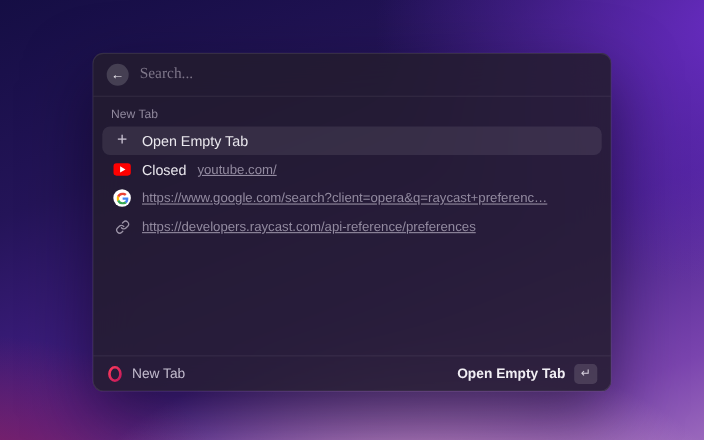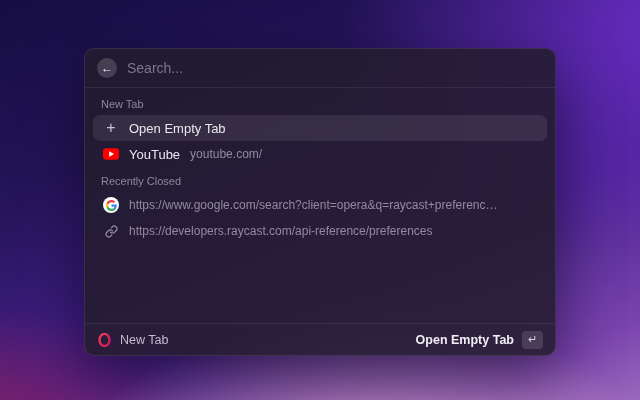--- a/index.html
+++ b/index.html
@@ -25,34 +25,34 @@
   }
   .hdr { height:38px; flex:0 0 38px; display:flex; align-items:center; gap:10px; padding:0 12px; }
   .back-btn {
     width:20px; height:20px; border-radius:50%;
     background:rgba(255,255,255,0.16);
     display:flex; align-items:center; justify-content:center;
     color:#f2f0f5; font-size:12px; line-height:1; cursor:pointer; flex:0 0 auto;
   }
   .search {
     flex:1; background:transparent; border:none; outline:none;
-    color:#ece9f0; font-size:14px; font-family:Liberation Sans, sans-serif;
+    color:#ece9f0; font-size:14px; font-family:Liberation Serif, serif;
   }
   .search::placeholder { color:#7e7689; }
   .divider { height:1px; background:rgba(255,255,255,0.07); flex:0 0 1px; }
   .body { flex:1 1 auto; padding:2px 8px 0; display:flex; flex-direction:column; overflow:hidden; }
   .sec-label { font-size:11px; color:#8f879c; padding:8px 8px 5px; }
   .row {
     display:flex; align-items:center; gap:10px;
     height:26px; flex:0 0 26px; padding:0 10px; border-radius:7px; cursor:pointer;
   }
   .row.selected { background:rgba(255,255,255,0.085); }
   .row .ico { width:16px; height:16px; flex:0 0 16px; display:flex; align-items:center; justify-content:center; }
   .row .title { font-size:13px; font-weight:500; color:#eae8ee; white-space:nowrap; }
-  .row .url { font-size:12px; color:#938ba0; white-space:nowrap; overflow:hidden; flex:1 1 auto; min-width:0; }
+  .row .url { font-size:12px; color:#938ba0; white-space:nowrap; overflow:hidden; flex:1 1 auto; min-width:0;text-decoration:underline; }
   .plus { font-size:16px; font-weight:300; color:#c9c3d2; line-height:1; margin-top:-1px; }
   .spacer { flex:1 1 auto; }
   .ftr { height:31px; flex:0 0 31px; display:flex; align-items:center; padding:0 12px; gap:8px; }
   .ftr-app { font-size:12.5px; color:#c2bbcd; }
   .ftr-right { margin-left:auto; display:flex; align-items:center; gap:8px; cursor:pointer; }
   .ftr-action { font-size:12.5px; font-weight:700; color:#f1eff4; }
   .keycap {
     min-width:21px; height:18px; padding:0 4px; border-radius:4px;
     background:rgba(255,255,255,0.13);
     display:flex; align-items:center; justify-content:center;
@@ -86,25 +86,24 @@
     </div>
 
 
     <div class="row">
       <span class="ico">
         <svg width="16" height="12" viewBox="0 0 24 17">
           <rect x="0" y="0" width="24" height="17" rx="4.5" fill="#FF0000"></rect>
           <polygon points="9.3,4.3 9.3,12.7 16.6,8.5" fill="#ffffff"></polygon>
         </svg>
       </span>
-      <span class="title">YouTube</span>
+      <span class="title">Closed</span>
       <span class="url">youtube.com/</span>
     </div>
 
-    <div class="sec-label">Recently Closed</div>
 
     <div class="row">
       <span class="ico">
         <span class="gfav">
           <svg width="11" height="11" viewBox="0 0 48 48">
             <path fill="#EA4335" d="M24 9.5c3.54 0 6.71 1.22 9.21 3.6l6.85-6.85C35.9 2.38 30.47 0 24 0 14.62 0 6.51 5.38 2.56 13.22l7.98 6.19C12.43 13.72 17.74 9.5 24 9.5z"></path>
             <path fill="#4285F4" d="M46.98 24.55c0-1.57-.15-3.09-.38-4.55H24v9.02h12.94c-.58 2.96-2.26 5.48-4.78 7.18l7.73 6c4.51-4.18 7.09-10.36 7.09-17.65z"></path>
             <path fill="#FBBC05" d="M10.53 28.59c-.48-1.45-.76-2.99-.76-4.59s.27-3.14.76-4.59l-7.98-6.19C.92 16.46 0 20.12 0 24c0 3.88.92 7.54 2.56 10.78l7.97-6.19z"></path>
             <path fill="#34A853" d="M24 48c6.48 0 11.93-2.13 15.89-5.81l-7.73-6c-2.15 1.45-4.92 2.3-8.16 2.3-6.26 0-11.57-4.22-13.47-9.91l-7.98 6.19C6.51 42.62 14.62 48 24 48z"></path>
           </svg>

